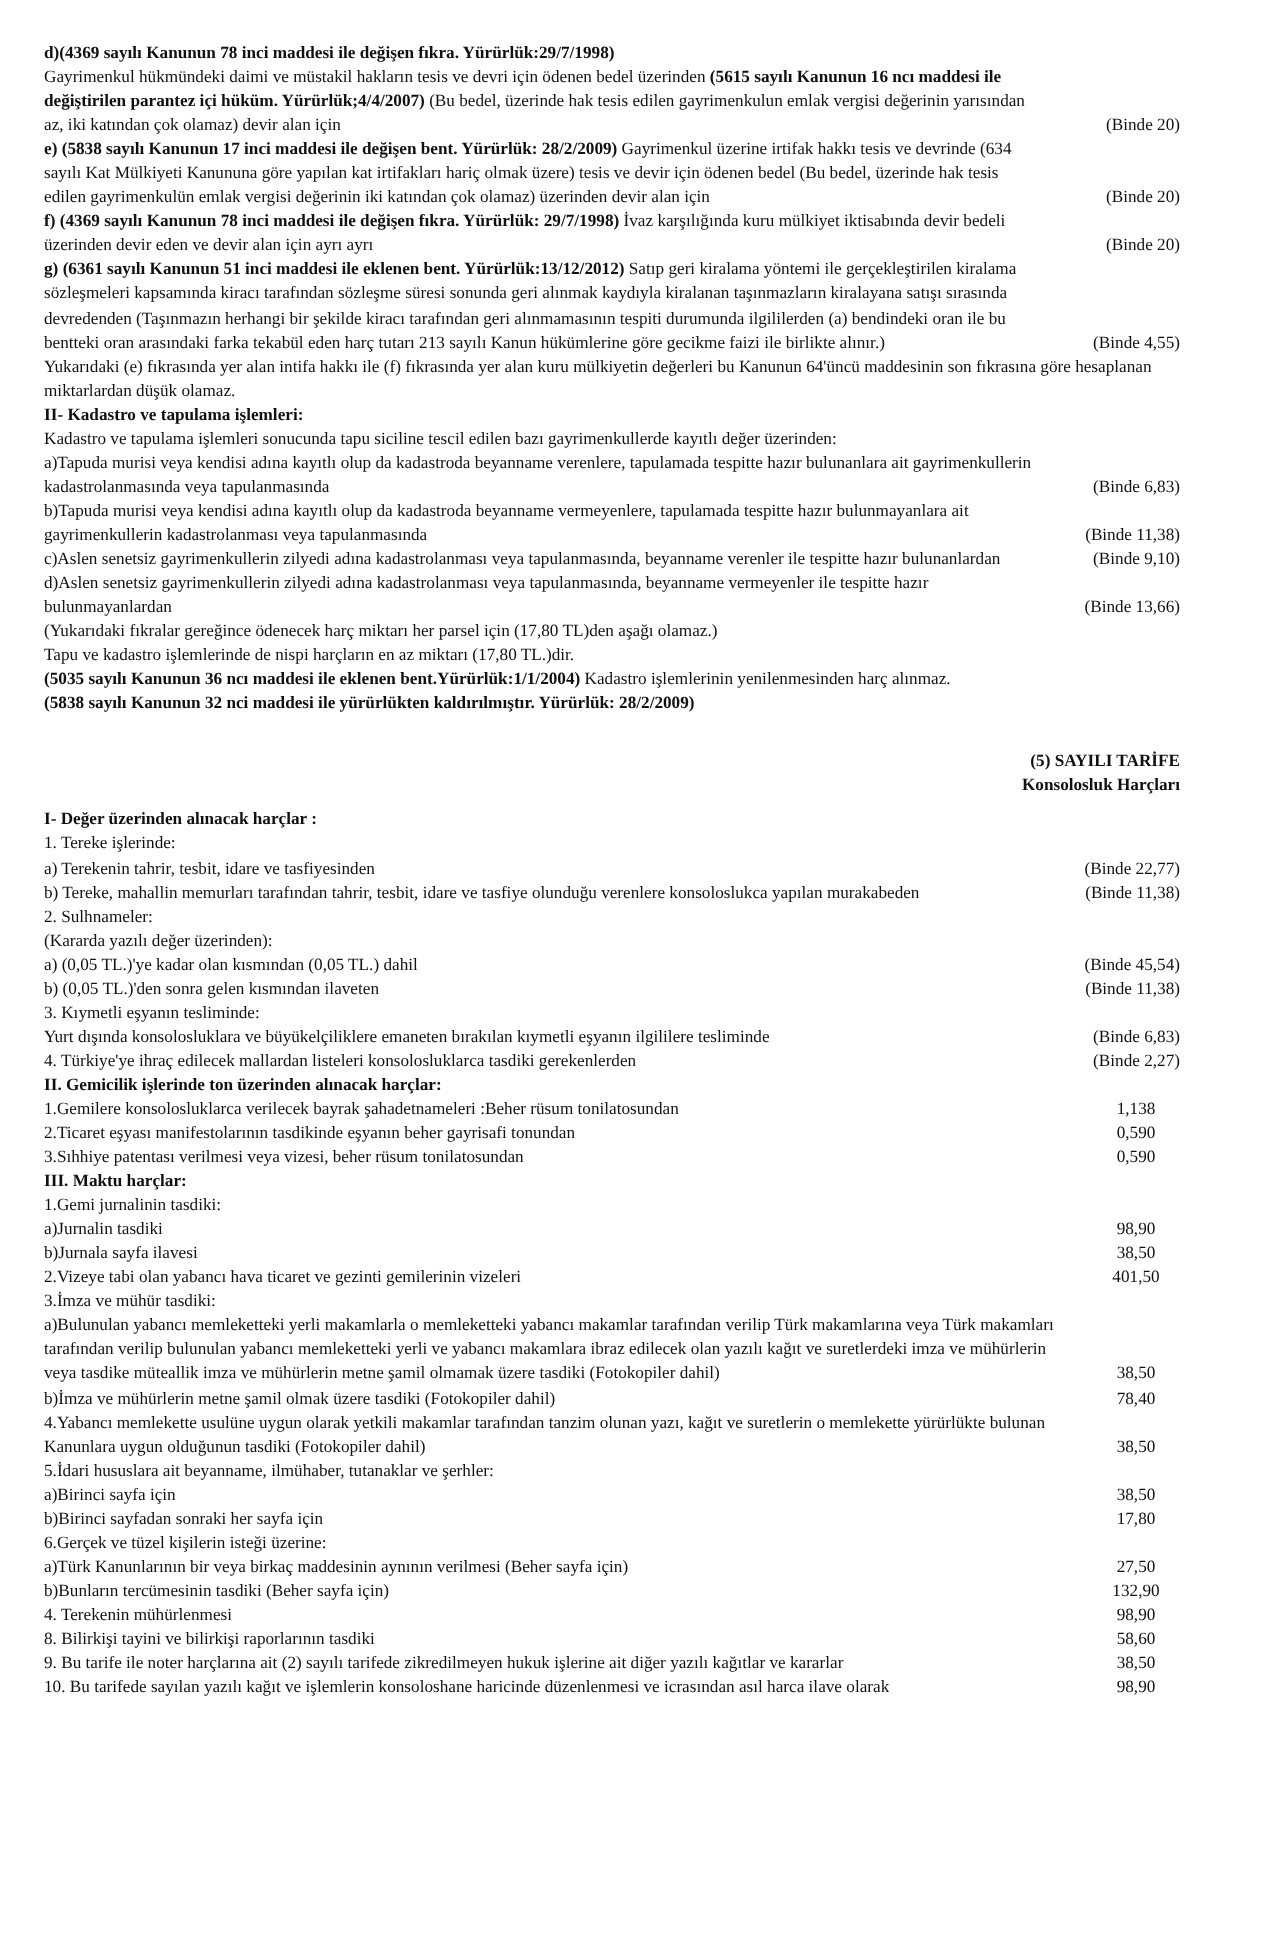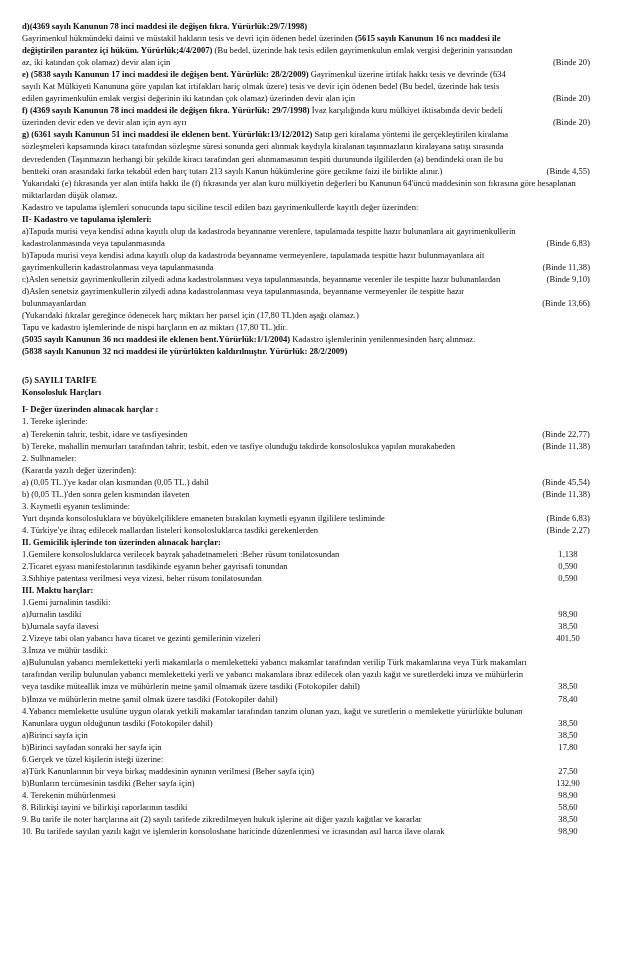--- a/index.html
+++ b/index.html
@@ -59,21 +59,21 @@
     text-align: right;
   }
   
   .val.binde { width: 64px; }
   
   .val.num   { width: 44px; text-align: center; }
 
   .b { font-weight: bold; }
 
   .center {
-    text-align: left;
+    text-align: right;
     font-weight: bold;
     font-size: 8.6px;
     line-height: 12.05px;
   }
 
   .gap-sm { height: 5px; }
   .gap-lg { height: 17px; }
 
   .heading {
     font-weight: bold;
@@ -110,22 +110,22 @@
 
     <div class="row">
       <p class="para"><span class="b">g) </span><span class="b">(6361 sayılı Kanunun 51 inci maddesi ile eklenen bent. Yürürlük:13/12/2012)</span><span> Satıp geri kiralama yöntemi ile gerçekleştirilen kiralama sözleşmeleri kapsamında kiracı tarafından sözleşme süresi sonunda geri alınmak kaydıyla kiralanan taşınmazların kiralayana satışı sırasında devredenden (Taşınmazın herhangi bir şekilde kiracı tarafından geri alınmamasının tespiti durumunda ilgililerden (a) bendindeki oran ile bu bentteki oran arasındaki farka tekabül eden harç tutarı 213 sayılı Kanun hükümlerine göre gecikme faizi ile birlikte alınır.)</span></p>
       <span class="val binde">(Binde 4,55)</span>
     </div>
 
     <p class="para">Yukarıdaki (e) fıkrasında yer alan intifa hakkı ile (f) fıkrasında yer alan kuru mülkiyetin değerleri bu Kanunun 64'üncü maddesinin son fıkrasına göre hesaplanan miktarlardan düşük olamaz.</p>
   </div>
 
   <div class="block">
+    <p class="para heading">II- Kadastro ve tapulama işlemleri:</p>
     <p class="para">Kadastro ve tapulama işlemleri sonucunda tapu siciline tescil edilen bazı gayrimenkullerde kayıtlı değer üzerinden:</p>
-    <p class="para heading">II- Kadastro ve tapulama işlemleri:</p>
 
     <div class="row">
       <p class="para">a)Tapuda murisi veya kendisi adına kayıtlı olup da kadastroda beyanname verenlere, tapulamada tespitte hazır bulunanlara ait gayrimenkullerin kadastrolanmasında veya tapulanmasında</p>
       <span class="val binde">(Binde 6,83)</span>
     </div>
     <div class="row">
       <p class="para">b)Tapuda murisi veya kendisi adına kayıtlı olup da kadastroda beyanname vermeyenlere, tapulamada tespitte hazır bulunmayanlara ait gayrimenkullerin kadastrolanması veya tapulanmasında</p>
       <span class="val binde">(Binde 11,38)</span>
     </div>
     <div class="row">
@@ -155,21 +155,21 @@
 
   <div class="block">
     <p class="para heading">I- Değer üzerinden alınacak harçlar :</p>
 
     <p class="para">1. Tereke işlerinde:</p>
     <div class="row">
       <p class="para">a) Terekenin tahrir, tesbit, idare ve tasfiyesinden</p>
       <span class="val binde">(Binde 22,77)</span>
     </div>
     <div class="row">
-      <p class="para">b) Tereke, mahallin memurları tarafından tahrir, tesbit, eden ve tasfiye olunduğu takdirde konsoloslukca yapılan murakabeden</p>
+      <p class="para">b) Tereke, mahallin memurları tarafından tahrir, tesbit, idare ve tasfiye olunduğu verenlere konsoloslukca yapılan murakabeden</p>
       <span class="val binde">(Binde 11,38)</span>
     </div>
 
     <p class="para">2. Sulhnameler:</p>
     <p class="para">(Kararda yazılı değer üzerinden):</p>
     <div class="row">
       <p class="para">a) (0,05 TL.)'ye kadar olan kısmından (0,05 TL.) dahil</p>
       <span class="val binde">(Binde 45,54)</span>
     </div>
     <div class="row">
@@ -235,20 +235,24 @@
     </div>
     <div class="row">
       <p class="para">b)İmza ve mühürlerin metne şamil olmak üzere tasdiki (Fotokopiler dahil)</p>
       <span class="val num">78,40</span>
     </div>
     <div class="row">
       <p class="para">4.Yabancı memlekette usulüne uygun olarak yetkili makamlar tarafından tanzim olunan yazı, kağıt ve suretlerin o memlekette yürürlükte bulunan Kanunlara uygun olduğunun tasdiki (Fotokopiler dahil)</p>
       <span class="val num">38,50</span>
     </div>
     <div class="row">
+      <p class="para">5.İdari hususlara ait beyanname, ilmühaber, tutanaklar ve şerhler:</p>
+      <span class="val num"></span>
+    </div>
+    <div class="row">
       <p class="para">a)Birinci sayfa için</p>
       <span class="val num">38,50</span>
     </div>
     <div class="row">
       <p class="para">b)Birinci sayfadan sonraki her sayfa için</p>
       <span class="val num">17,80</span>
     </div>
     <div class="row">
       <p class="para">6.Gerçek ve tüzel kişilerin isteği üzerine:</p>
       <span class="val num"></span>

